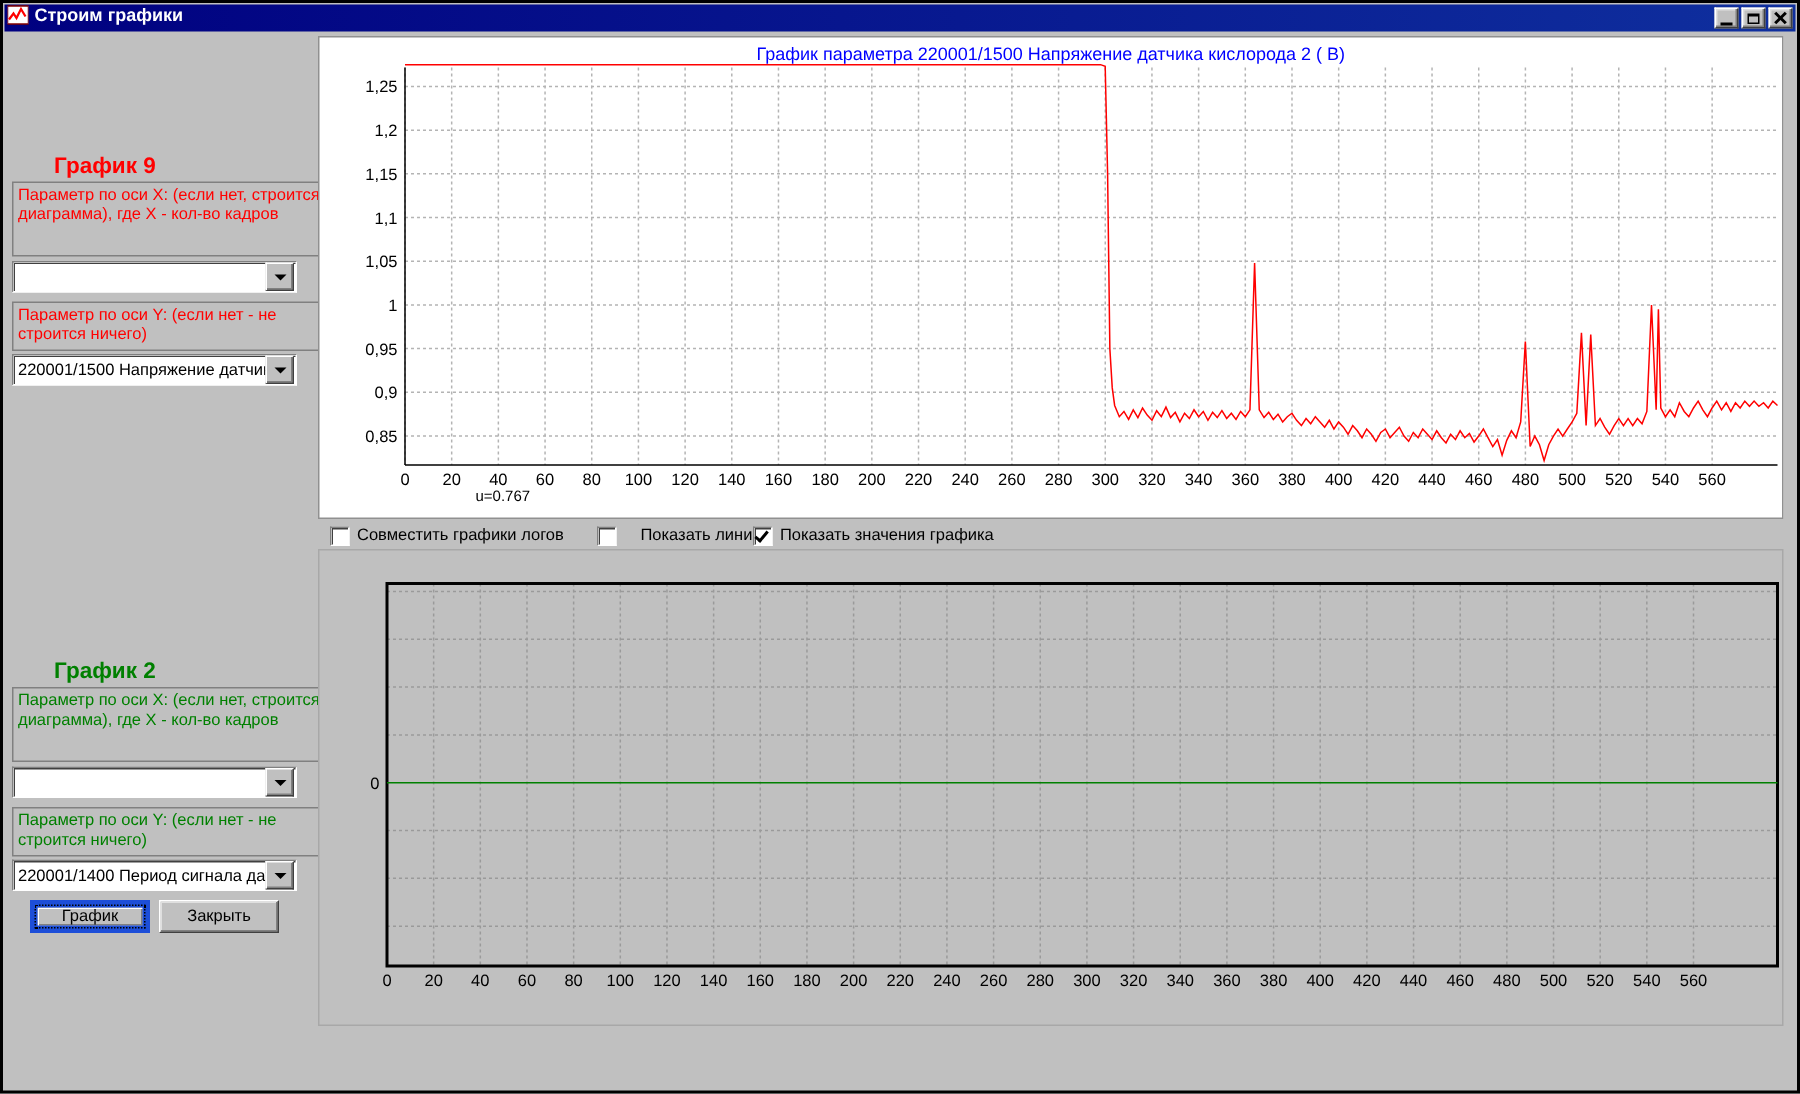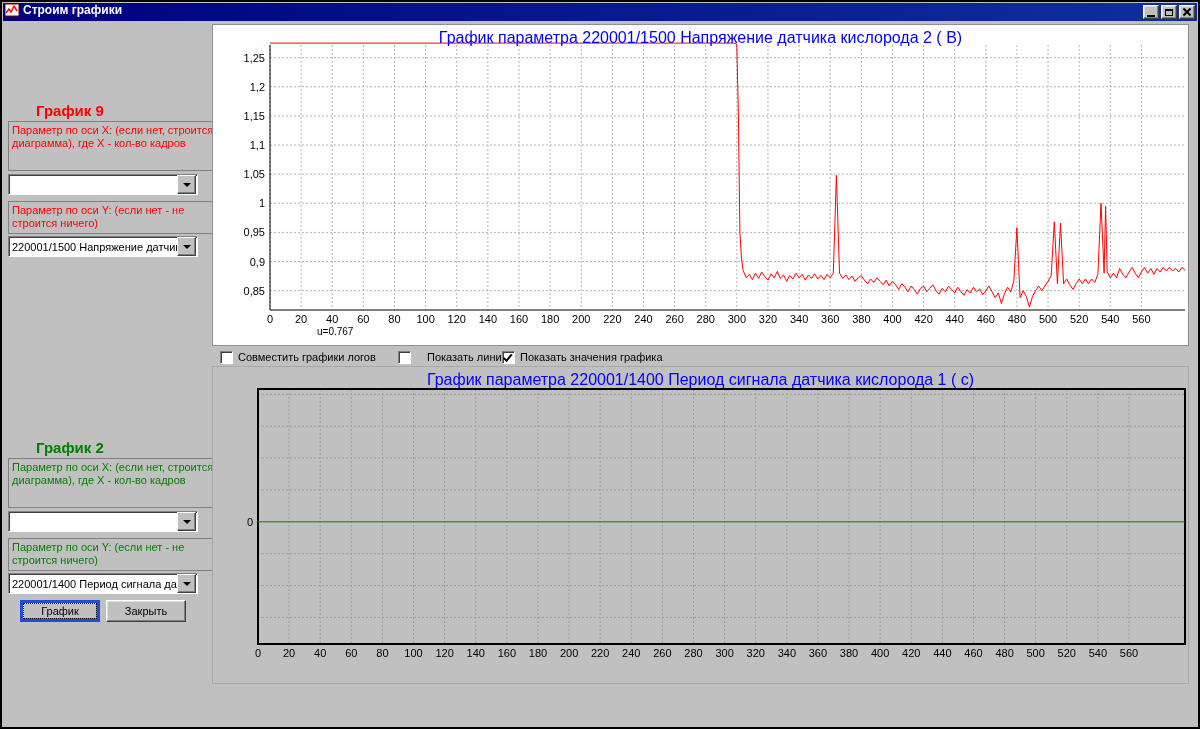--- a/index.html
+++ b/index.html
@@ -57,21 +57,21 @@
   }
   .arrow-down{width:0;height:0;border-left:4px solid transparent;border-right:4px solid transparent;border-top:4px solid #000;}
   .pushbtn{
     position:absolute;height:22px;background:#c0c0c0;font-size:11px;
     font-family:"Liberation Sans",sans-serif;
     border:1px solid;border-color:#ffffff #404040 #404040 #ffffff;
     box-shadow:inset -1px -1px 0 #808080,inset 1px 1px 0 #dfdfdf;
     display:flex;align-items:center;justify-content:center;cursor:default;
   }
   .pushbtn.default{
-    border:3px solid #1d4ed8;
+    border:5px solid #1d4ed8;
     box-shadow:inset 1px 1px 0 #ffffff,inset -1px -1px 0 #808080;
     outline:1px dotted #000;outline-offset:-4px;
   }
   
   .checkbox{position:absolute;display:flex;align-items:center;gap:5px;height:14px;}
   .cb-box{
     width:13px;height:13px;background:#fff;box-sizing:border-box;
     border:1px solid;border-color:#808080 #ffffff #ffffff #808080;
     box-shadow:inset 1px 1px 0 #404040;
     display:flex;align-items:center;justify-content:center;
@@ -80,21 +80,21 @@
     width:7px;height:3px;border-left:2px solid #000;border-bottom:2px solid #000;
     transform:rotate(-50deg) translate(0px,-1px);visibility:hidden;
   }
   .cb-label{white-space:nowrap;}
   
   .chart-panel{position:absolute;box-sizing:border-box;}
   .chart-panel.white{background:#ffffff;border:1px solid #909090;}
   .chart-panel.gray{background:#c0c0c0;border:1px solid #a8a8a8;}
   .chart-title{
     position:absolute;left:0;right:0;top:4px;text-align:center;
-    color:#0000ff;font-size:16px;pointer-events:none;white-space:nowrap;
+    color:#0000ff;font-size:12px;pointer-events:none;white-space:nowrap;
   }
   .chart-panel svg{position:absolute;left:0;top:0;}
   svg text{font-family:"Liberation Sans",sans-serif;font-size:11px;fill:#000;}
   .annotation{position:absolute;font-size:10px;color:#000;}
 </style>
 </head>
 <body>
 
 <div class="titlebar">
   <span class="app-icon">
@@ -333,14 +333,13 @@
       <text x="729.3624161073826" y="290" text-anchor="middle">440</text>
       <text x="760.4697986577181" y="290" text-anchor="middle">460</text>
       <text x="791.5771812080536" y="290" text-anchor="middle">480</text>
       <text x="822.6845637583892" y="290" text-anchor="middle">500</text>
       <text x="853.7919463087248" y="290" text-anchor="middle">520</text>
       <text x="884.8993288590605" y="290" text-anchor="middle">540</text>
       <text x="916.006711409396" y="290" text-anchor="middle">560</text>
       <text x="40" y="158.8125" text-anchor="end">0</text>
       <polyline points="45.0,154.8 972.0,154.8" fill="none" stroke="#008000" stroke-width="1"></polyline>
     </svg>
-  <div class="chart-title">График параметра 220001/1400 Период сигнала датчика кислорода 1 ( с)</div>
 </div>
 
 </body></html>

